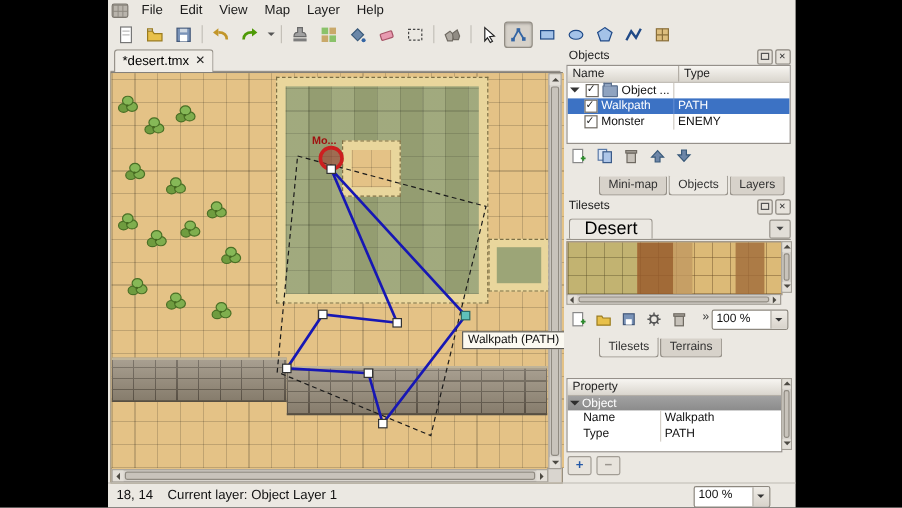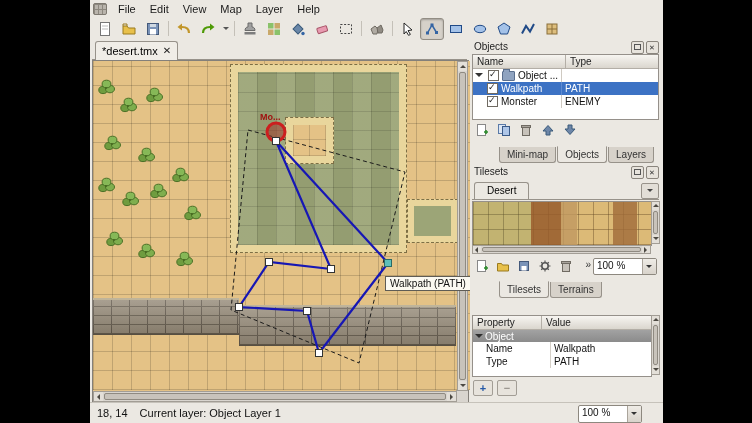--- a/index.html
+++ b/index.html
@@ -98,21 +98,21 @@
   .obj-type-col{flex:1;border-left:1px solid #cfcac2;padding-left:3px;height:100%;display:flex;align-items:center;}
   .row.selected .obj-type-col{border-left-color:#5e8bd2;}
   .indent{width:11px;flex:0 0 auto;}
   .obj-toolbar{position:absolute;left:2px;top:81px;display:flex;gap:3px;}
   .mini-btn{width:17px;height:16px;display:flex;align-items:center;justify-content:center;border:1px solid transparent;border-radius:2px;}
   .mini-btn svg{display:block;}
 
   
   .dock-tilesets{top:165px;height:133px;}
   .ts-tabrow{position:absolute;left:2px;top:16px;width:187px;height:18px;border-bottom:1px solid #97928a;}
-  .ts-tab{position:absolute;left:2px;top:1px;height:16px;padding:0 12px;background:#ebe8e2;border:1px solid #97928a;border-bottom:none;border-radius:3px 3px 0 0;font-size:10px;line-height:16px;}
+  .ts-tab{position:absolute;left:2px;top:1px;height:16px;padding:0 12px;background:#ebe8e2;border:1px solid #97928a;border-bottom:none;border-radius:3px 3px 0 0;font-size:15px;line-height:16px;}
   .ts-drop{position:absolute;right:0;top:2px;width:16px;height:14px;border:1px solid #97928a;background:#e2ded7;border-radius:2px;}
   .ts-drop::before{content:"";position:absolute;left:5px;top:5px;border:3px solid transparent;border-top-color:#444;}
   .ts-view{left:2px;top:36px;width:178px;height:43px;background-color:#dcba77;
        background-image:repeating-linear-gradient(0deg,rgba(92,64,30,.40) 0 1px,transparent 1px 15px),
                         repeating-linear-gradient(90deg,rgba(92,64,30,.40) 0 1px,transparent 1px 15px);}
   .ts-ov{position:absolute;top:0;height:100%;}
   .ts-vs{left:181px;top:36px;width:9px;height:43px;}
   .ts-hs{left:2px;top:80px;width:179px;height:9px;}
   .sbar.small .sb-btn{flex:0 0 8px;}
   .ts-toolbar{position:absolute;left:2px;top:92px;display:flex;gap:2px;align-items:center;}
@@ -493,21 +493,20 @@
     <div class="bottom-tabs">
       <div class="btab active">Tilesets</div>
       <div class="btab">Terrains</div>
     </div>
   </div>
 
   <div class="dock dock-props">
     <div class="panel prop-table">
       <div class="grid-header">
         <div class="gh-cell" style="width:64px;">Property</div>
-        <div class="gh-cell" style="flex:1;border-left:1px solid #b3aea6;">Value</div>
       </div>
       <div class="prop-group">
         <span class="exp"></span>
         <span>Object</span>
       </div>
       <div class="row">
         <div class="prop-name indented">Name</div>
         <div class="prop-val">Walkpath</div>
       </div>
       <div class="row">

